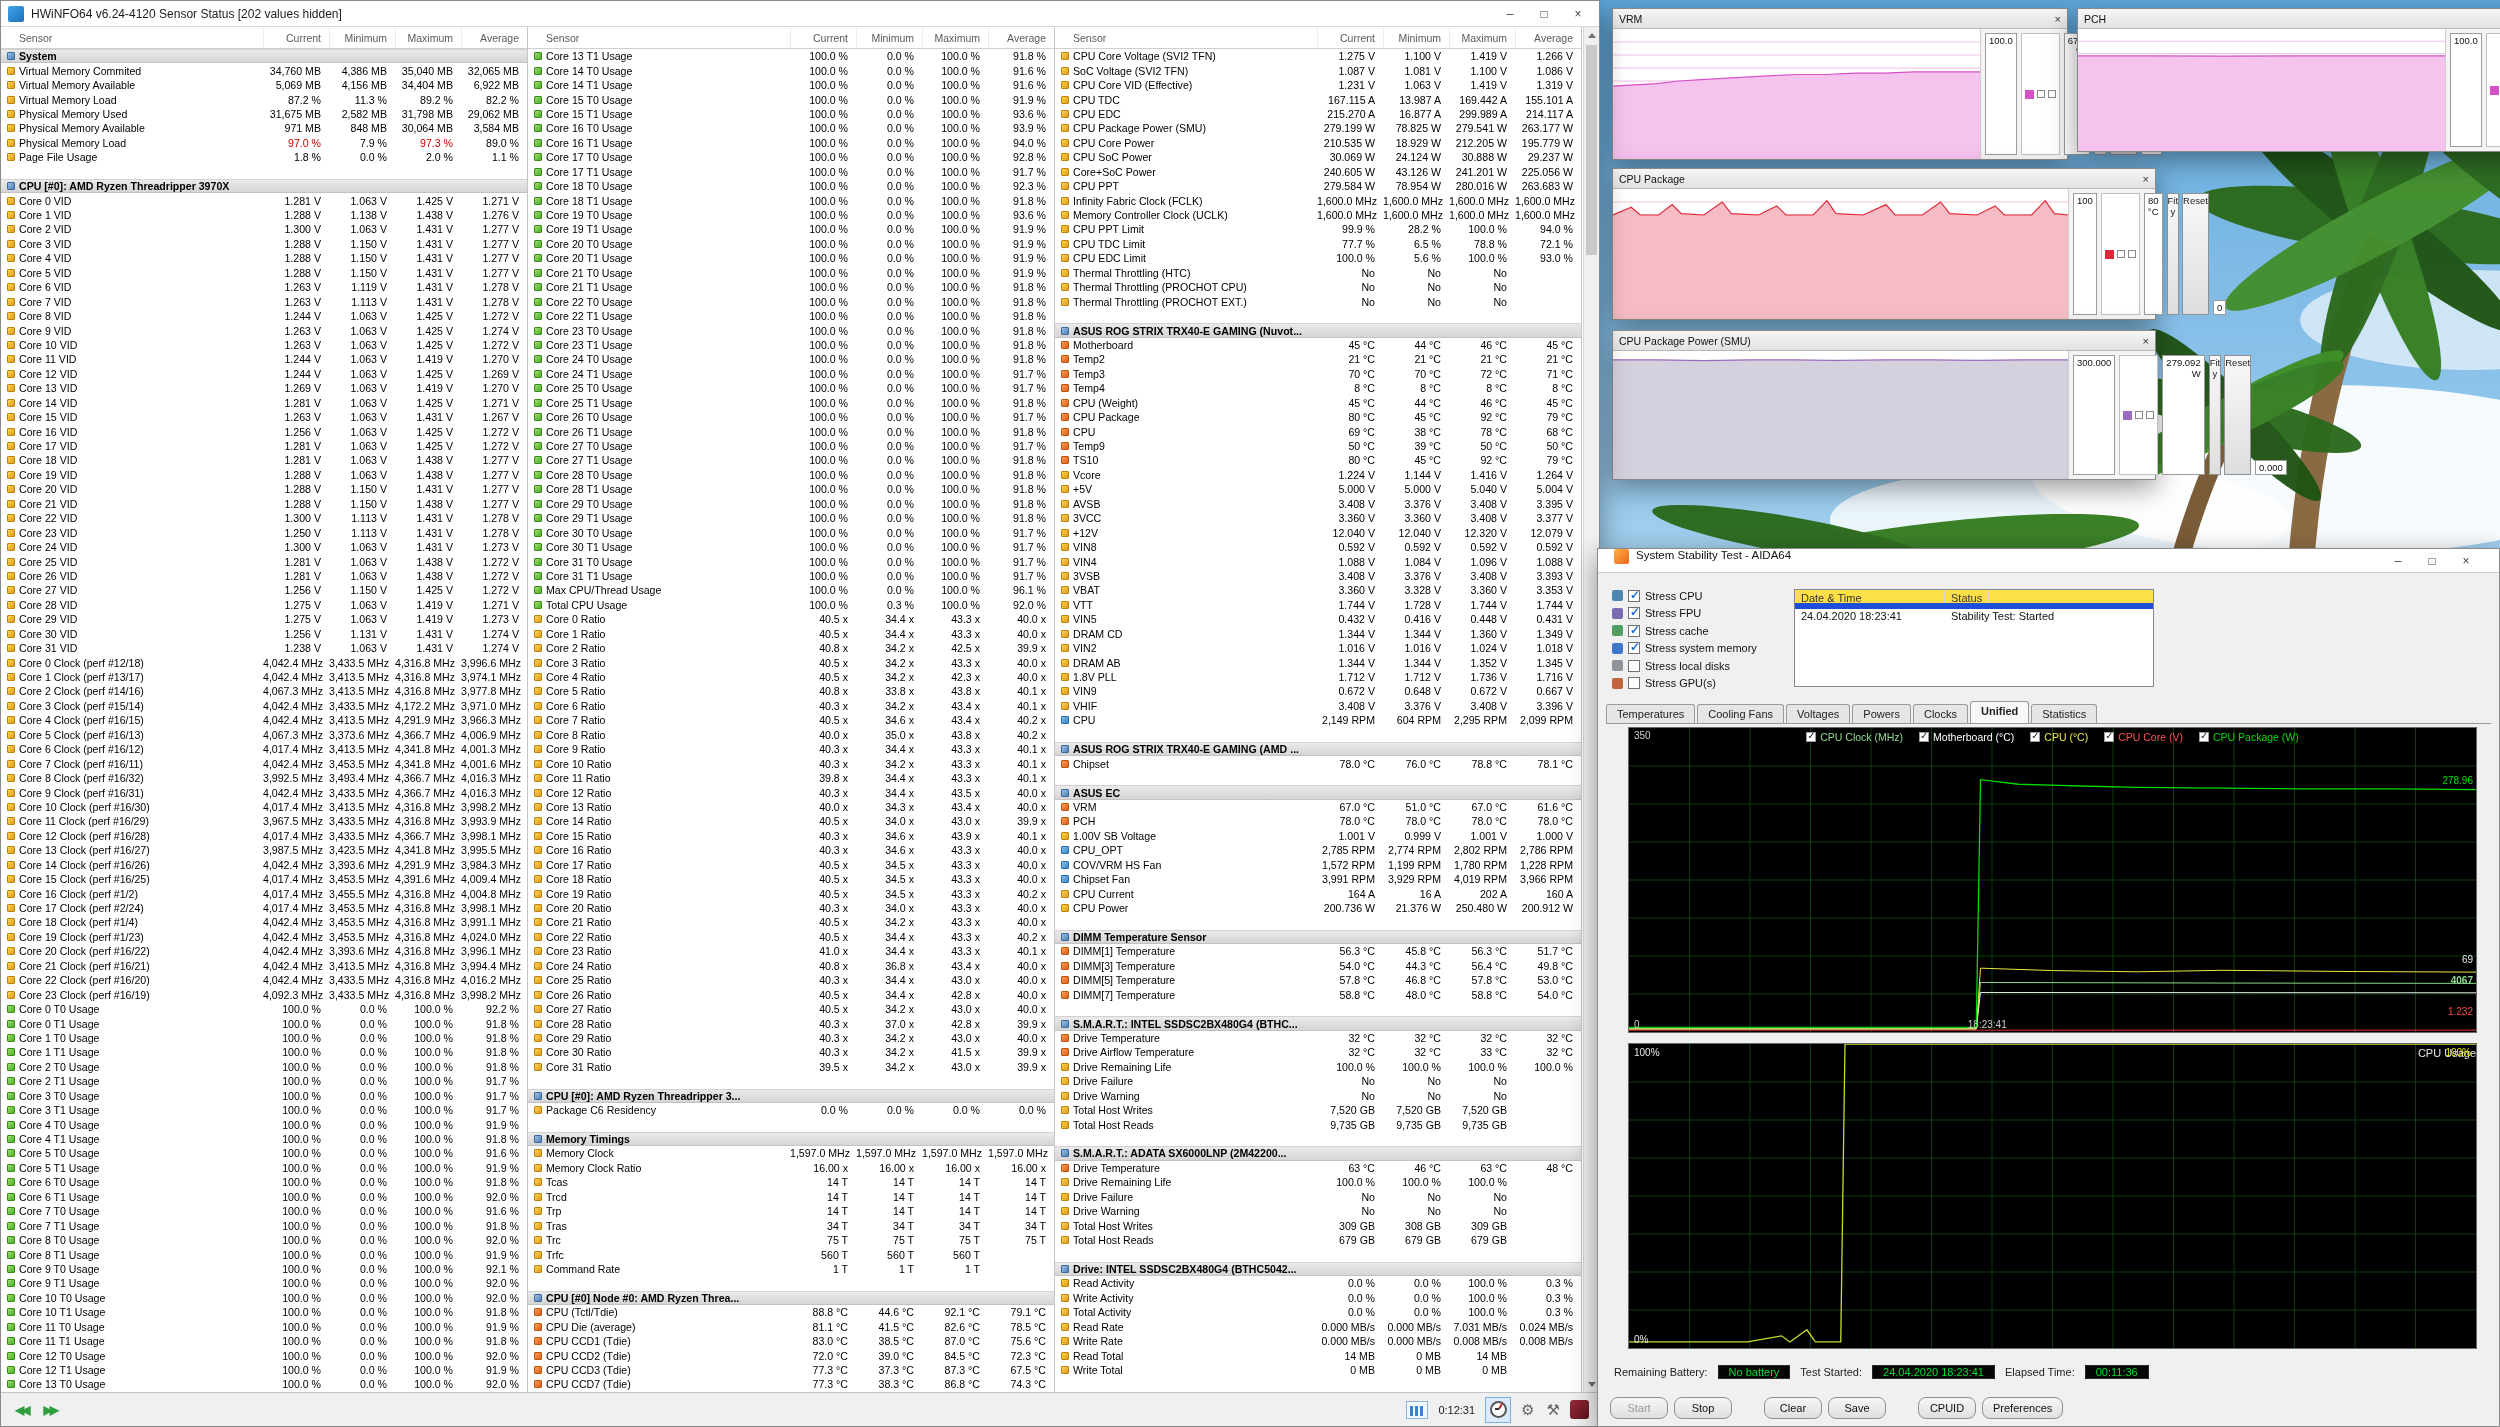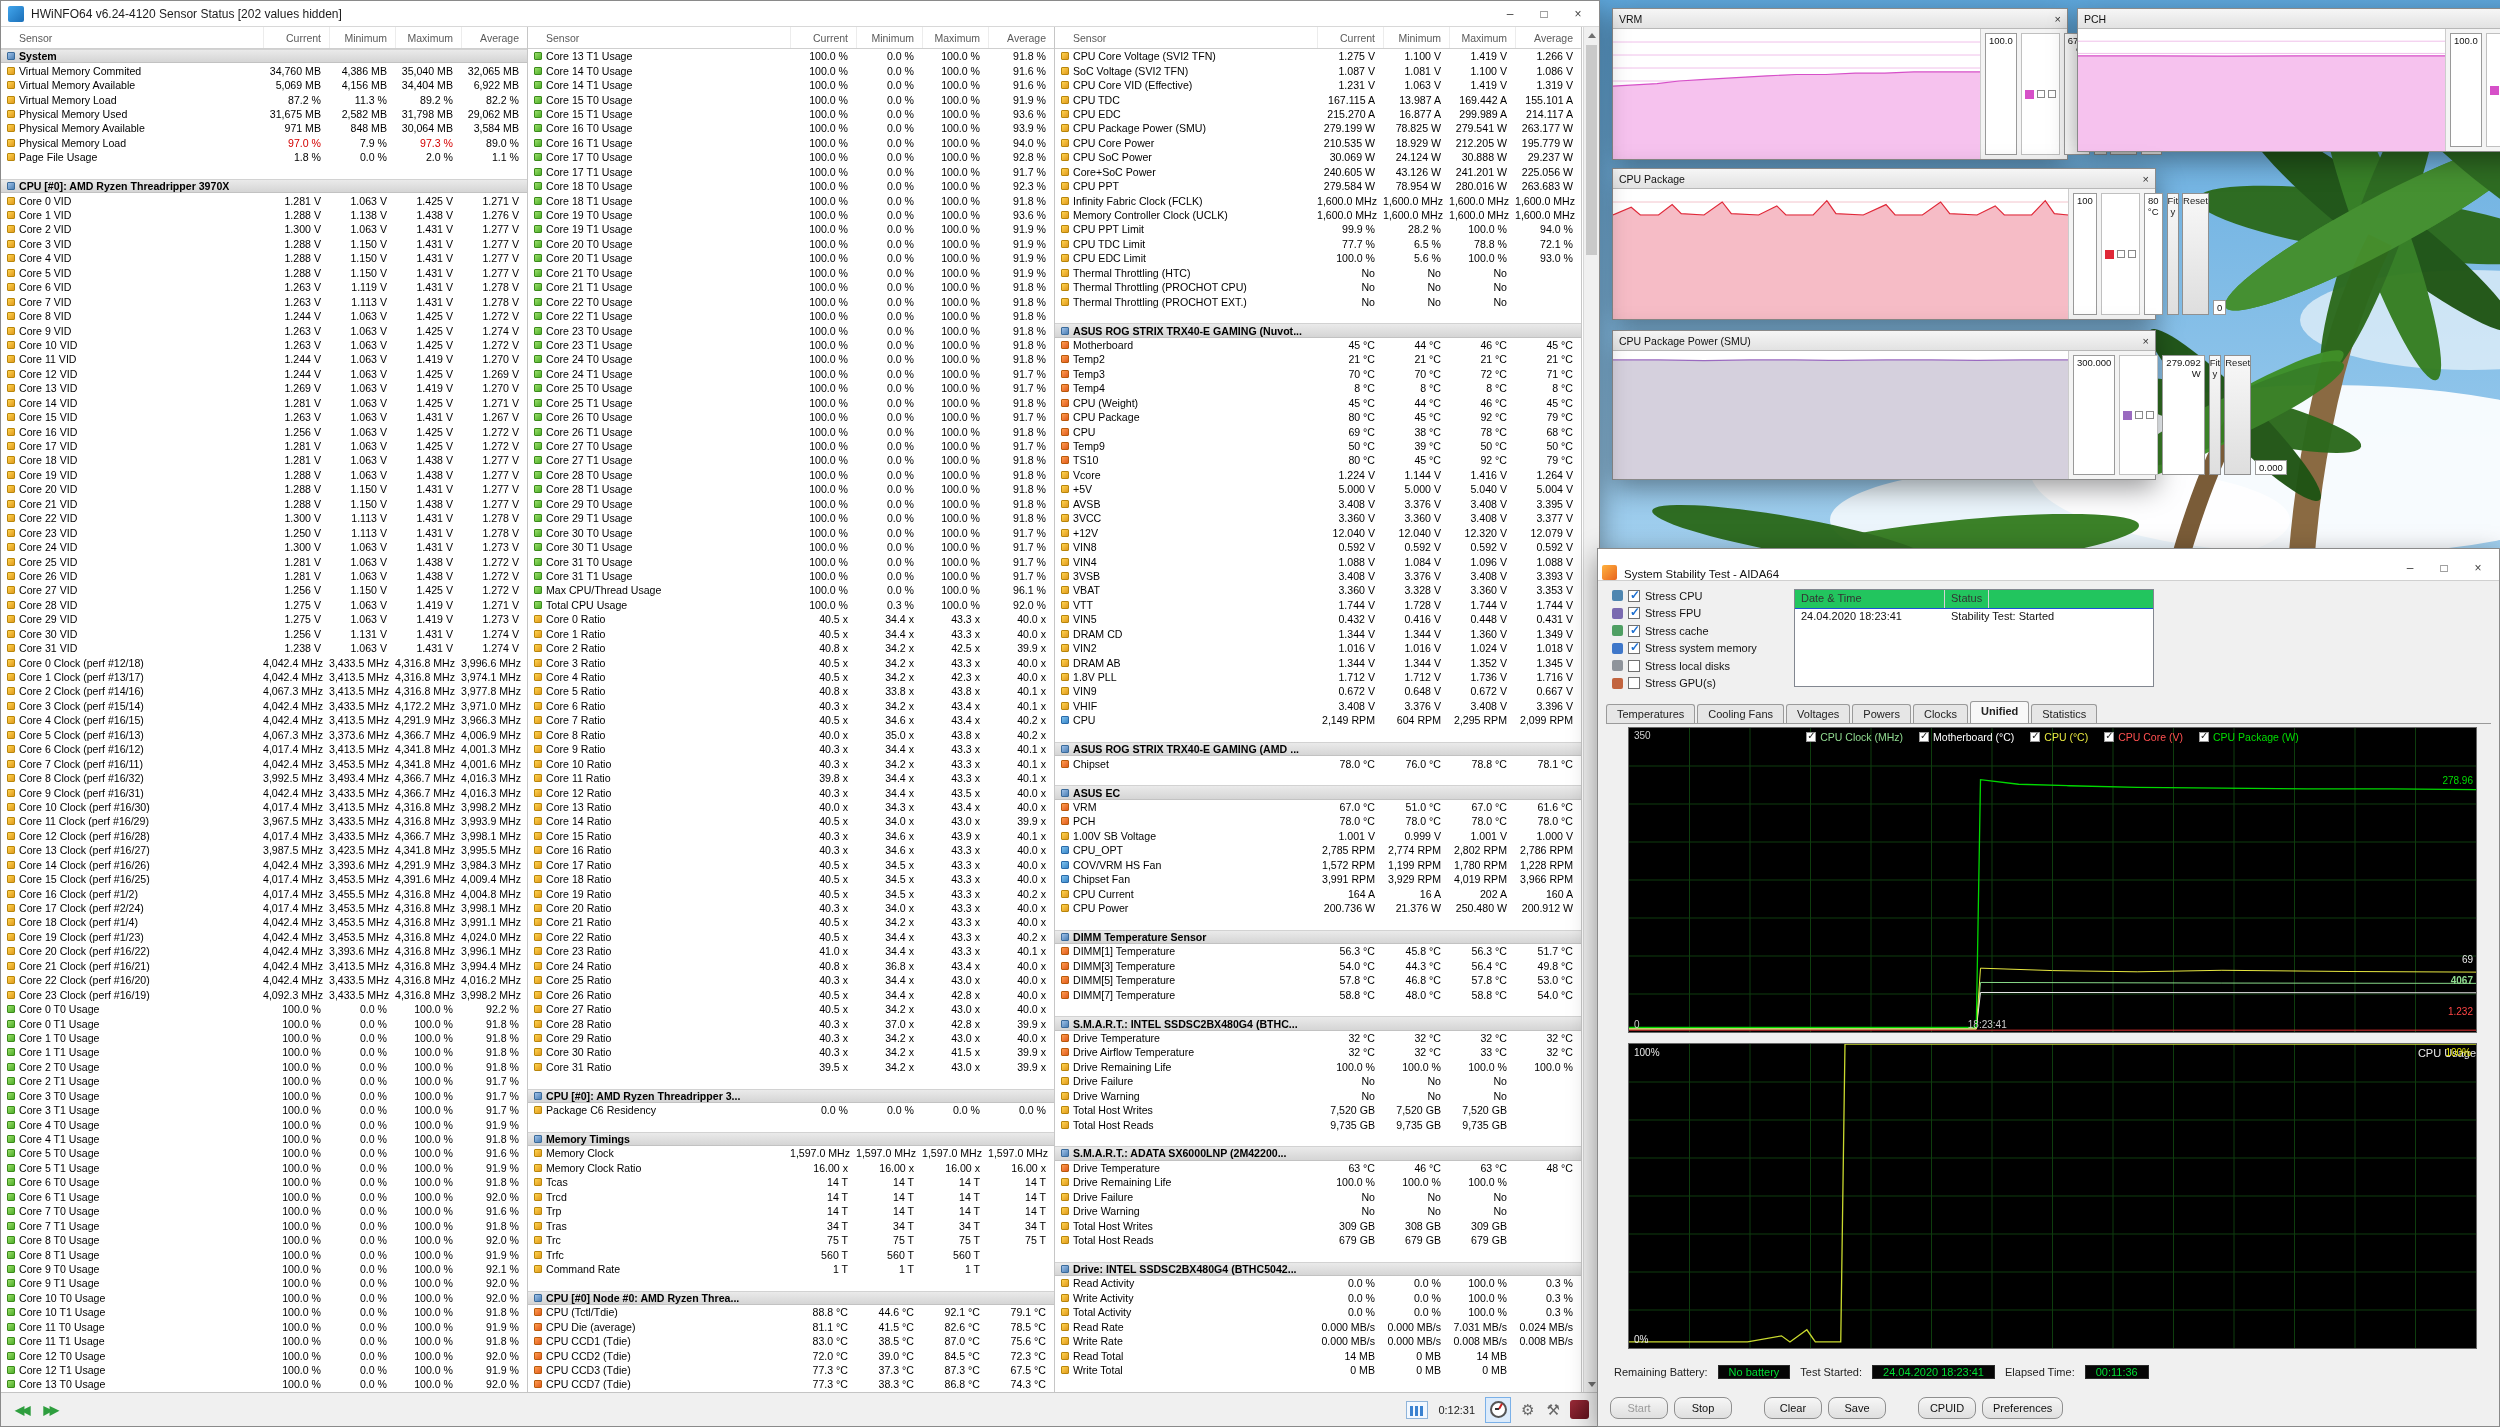--- a/index.html
+++ b/index.html
@@ -61,32 +61,32 @@
 .mbox{border:1px solid #9a9a9a;background:#fff;padding:1px 3px;text-align:right;color:#111}
 .mleg{display:flex;gap:3px;align-items:center;border:1px solid #c0c0c0;background:#fff;padding:2px 3px}
 .msw{width:9px;height:9px;background:#c0c}
 .mcb{width:8px;height:8px;border:1px solid #888;background:#fff}
 .mfit{display:flex;gap:3px}
 .mbtn{flex:1;border:1px solid #909090;background:linear-gradient(180deg,#f8f8f8,#dedede);text-align:center;padding:1px 0;color:#222}
 .mymin{margin-top:auto}
 
 
 #aida{left:1597px;top:548px;width:903px;height:879px;z-index:4}
-.aida-titlebar{height:32px;background:#fff;display:flex;align-items:flex-end;padding:0 4px;border-bottom:1px solid #d0d0d0}
+.aida-titlebar{height:24px;background:#fff;display:flex;align-items:flex-start;padding:0 16px;border-bottom:1px solid #d0d0d0}
 .aida-icon{width:15px;height:15px;background:linear-gradient(135deg,#ffb23e,#e8641f);border-radius:2px;margin-right:7px}
 .aida-title{font-size:11.5px;color:#111}
 .stress-list{position:absolute;top:38px;left:14px;width:175px}
 .stress-row{display:flex;align-items:center;height:17.5px;font-size:11px;gap:5px;color:#111}
 .opt-icon{width:11px;height:11px;border-radius:2px;background:#889}
 .icon-cpu .opt-icon{background:#4f86b0}.icon-fpu .opt-icon{background:#7a6ab0}.icon-cache .opt-icon{background:#4f9f63}
 .icon-memory .opt-icon{background:#3f77c9}.icon-disk .opt-icon{background:#8f949b}.icon-gpu .opt-icon{background:#c2643f}
 .cbx{width:12px;height:12px;border:1px solid #707070;background:#fff;position:relative}
 .stress-row.checked .cbx::after{content:"✓";position:absolute;left:1px;top:-3px;font-size:12px;color:#1d6fd0;font-weight:bold}
 .aida-listbox{position:absolute;top:40px;left:196px;width:360px;height:98px;border:1px solid #828790;background:#fff;font-size:11px;color:#111}
-.lb-head{display:flex;height:19px;border-bottom:1px solid #1d4ed8;background:#22c55e;color:#333}
+.lb-head{display:flex;height:19px;border-bottom:6px solid #1d4ed8;background:#fde047;color:#333}
 .lb-head span{padding:2px 6px;border-right:1px solid #d4d4d4}
 .lb-col-date{width:150px;flex:0 0 150px}
 .lb-row{display:flex;height:17px}
 .lb-row span{padding:1px 6px}
 .aida-tabs{position:absolute;top:152px;left:8px;right:8px;height:23px;display:flex;align-items:flex-end;border-bottom:1px solid #9a9a9a}
 .tab{padding:3px 10px;font-size:11px;border:1px solid #9a9a9a;border-bottom:none;background:#e6e6e6;margin-right:2px;border-radius:3px 3px 0 0;color:#222;height:19px}
 .tab.active{background:#f8f8f8;font-weight:bold;height:22px}
 .blackpanel{position:absolute;background:#000;border:1px solid #666}
 #ug{top:178px;left:30px;width:849px;height:306px}
 #cu{top:494px;left:30px;width:849px;height:306px}

